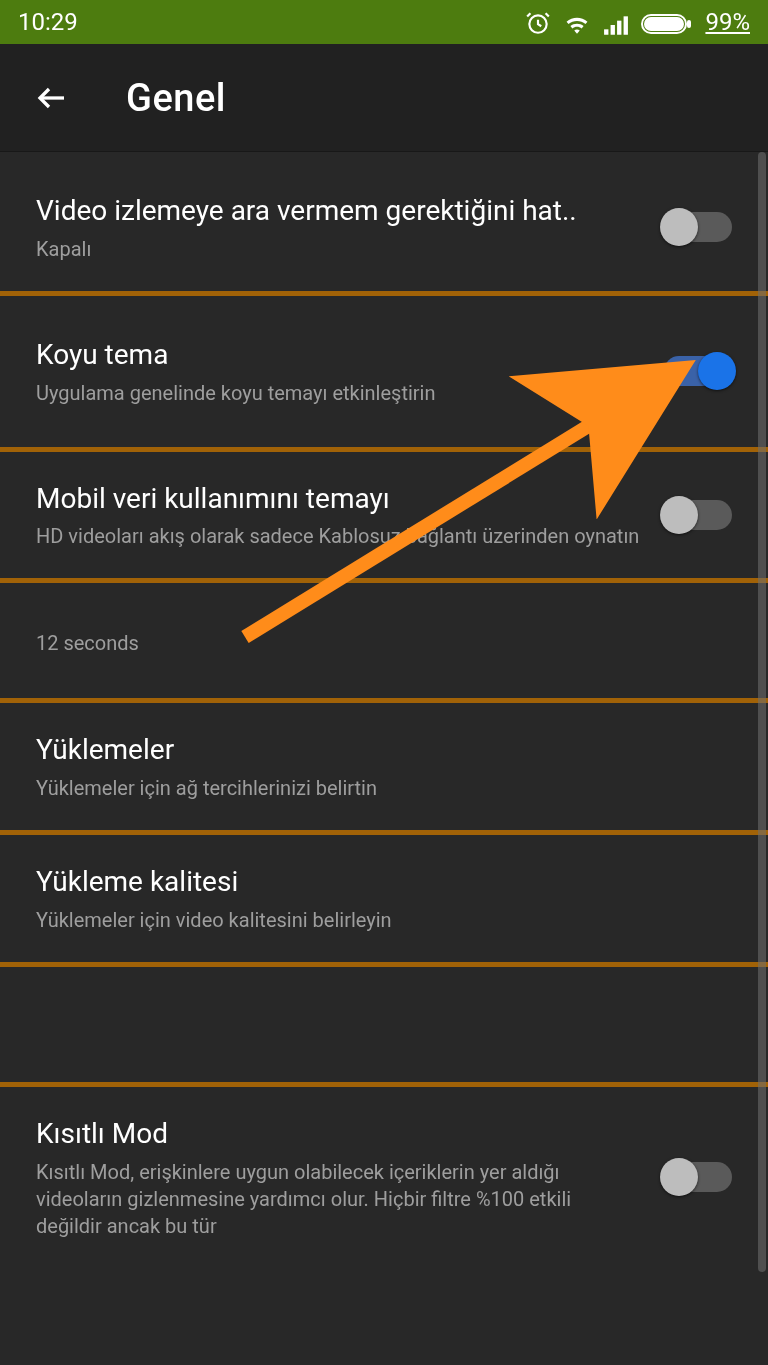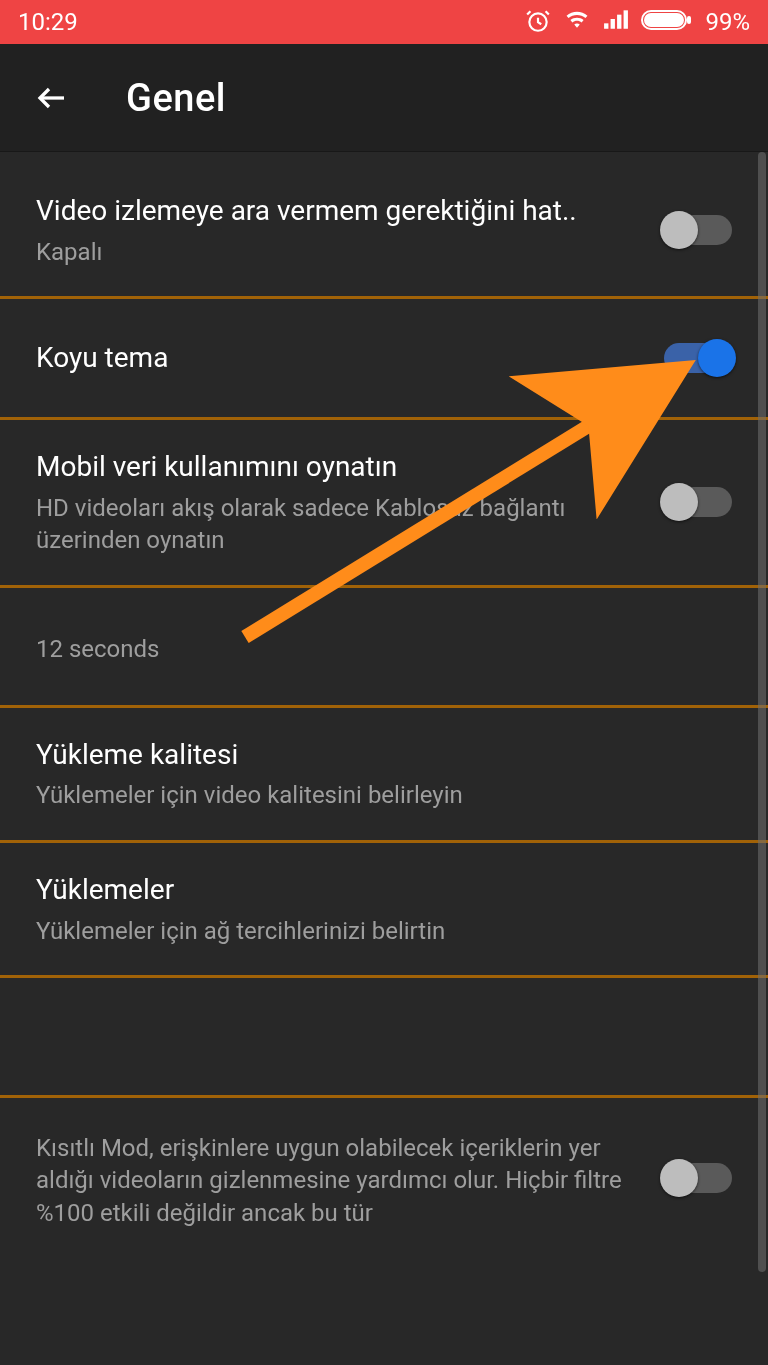--- a/index.html
+++ b/index.html
@@ -1,42 +1,42 @@
 <!DOCTYPE html>
 <html><head>
 <meta charset="utf-8">
 <style>
   * { margin: 0; padding: 0; box-sizing: border-box; }
   html, body { width: 768px; height: 1365px; background: #000; font-family: Roboto, Arial, sans-serif; overflow: hidden; }
   .screen { width: 768px; height: 1365px; background: #282828; position: relative; }
   .status-bar {
-    height: 44px; background: #ef4444; color: #fff; display: flex; align-items: center;
+    height: 44px; background: #4d7c0f; color: #fff; display: flex; align-items: center;
     justify-content: space-between; padding: 0 18px; font-size: 24px; font-weight: 400;
   }
-  .status-right { display: flex; align-items: flex-start; gap: 12px; }
+  .status-right { display: flex; align-items: flex-end; gap: 12px; text-decoration: underline; }
   .status-right svg { display: block; }
   .app-bar {
     height: 108px; background: #212121; display: flex; align-items: center; padding: 4px 30px;
     border-bottom: 1px solid #181818;
   }
   .back-btn { width: 44px; height: 44px; display: flex; align-items: center; justify-content: center; cursor: pointer; }
   .app-title { color: #fff; font-size: 38px; font-weight: 500; margin-left: 52px; letter-spacing: 0.5px; }
   .list { position: relative; }
   .row {
-    padding: 28px 36px 28px 36px; border-bottom: 3px solid #a16207;
+    padding: 28px 36px 28px 36px; border-bottom: 5px solid #a16207;
     display: flex; align-items: center; justify-content: space-between; gap: 24px;
     min-height: 120px;
   }
   .row-text { flex: 1; min-width: 0; }
   .row-title {
     color: #fff; font-size: 28px; line-height: 1.35; font-weight: 400;
     white-space: nowrap; overflow: hidden; text-overflow: ellipsis;
   }
   .row-title.wrap { white-space: normal; }
-  .row-sub { color: #9e9e9e; font-size: 24px; line-height: 1.35; margin-top: 6px; }
+  .row-sub { color: #9e9e9e; font-size: 20px; line-height: 1.35; margin-top: 6px; }
   .switch {
     width: 68px; height: 30px; border-radius: 15px; position: relative; flex-shrink: 0;
   }
   .switch .track { position: absolute; inset: 0; border-radius: 15px; }
   .switch .thumb {
     position: absolute; width: 38px; height: 38px; border-radius: 50%; top: 50%;
     transform: translateY(-50%); box-shadow: 0 1px 3px rgba(0,0,0,.6);
   }
   .switch.off .track { background: #5a5a5a; }
   .switch.off .thumb { left: -4px; background: #bdbdbd; }
@@ -111,65 +111,67 @@
       </div>
       <div class="switch off">
         <div class="track"></div>
           <div class="thumb"></div>
       </div>
     </div>
 
     <div class="row" style="padding-top:40px;padding-bottom:40px;gap:48px;">
       <div class="row-text">
         <div class="row-title wrap">Koyu tema</div>
+        <div class="row-sub">Uygulama genelinde koyu temayı etkinleştirin</div>
       </div>
       <div class="switch on">
         <div class="track"></div>
           <div class="thumb"></div>
       </div>
     </div>
 
     <div class="row">
       <div class="row-text">
-        <div class="row-title wrap">Mobil veri kullanımını oynatın</div>
+        <div class="row-title wrap">Mobil veri kullanımını temayı</div>
         <div class="row-sub">HD videoları akış olarak sadece Kablosuz bağlantı üzerinden oynatın</div>
       </div>
       <div class="switch off">
         <div class="track"></div>
           <div class="thumb"></div>
       </div>
     </div>
 
     <div class="row">
       <div class="row-text">
         <div class="row-sub">12 seconds</div>
       </div>
     </div>
 
     <div class="row">
       <div class="row-text">
-        <div class="row-title wrap">Yükleme kalitesi</div>
-        <div class="row-sub">Yüklemeler için video kalitesini belirleyin</div>
+        <div class="row-title wrap">Yüklemeler</div>
+        <div class="row-sub">Yüklemeler için ağ tercihlerinizi belirtin</div>
       </div>
     </div>
 
     <div class="row">
       <div class="row-text">
-        <div class="row-title wrap">Yüklemeler</div>
-        <div class="row-sub">Yüklemeler için ağ tercihlerinizi belirtin</div>
+        <div class="row-title wrap">Yükleme kalitesi</div>
+        <div class="row-sub">Yüklemeler için video kalitesini belirleyin</div>
       </div>
     </div>
 
     <div class="row">
       <div class="row-text">
       </div>
     </div>
 
     <div class="row" style="border-bottom:none;">
       <div class="row-text">
+        <div class="row-title wrap">Kısıtlı Mod</div>
         <div class="row-sub">Kısıtlı Mod, erişkinlere uygun olabilecek içeriklerin yer aldığı videoların gizlenmesine yardımcı olur. Hiçbir filtre %100 etkili değildir ancak bu tür</div>
       </div>
       <div class="switch off">
         <div class="track"></div>
           <div class="thumb"></div>
       </div>
     </div>
 
     <div class="scrollbar"></div>
   </div>

